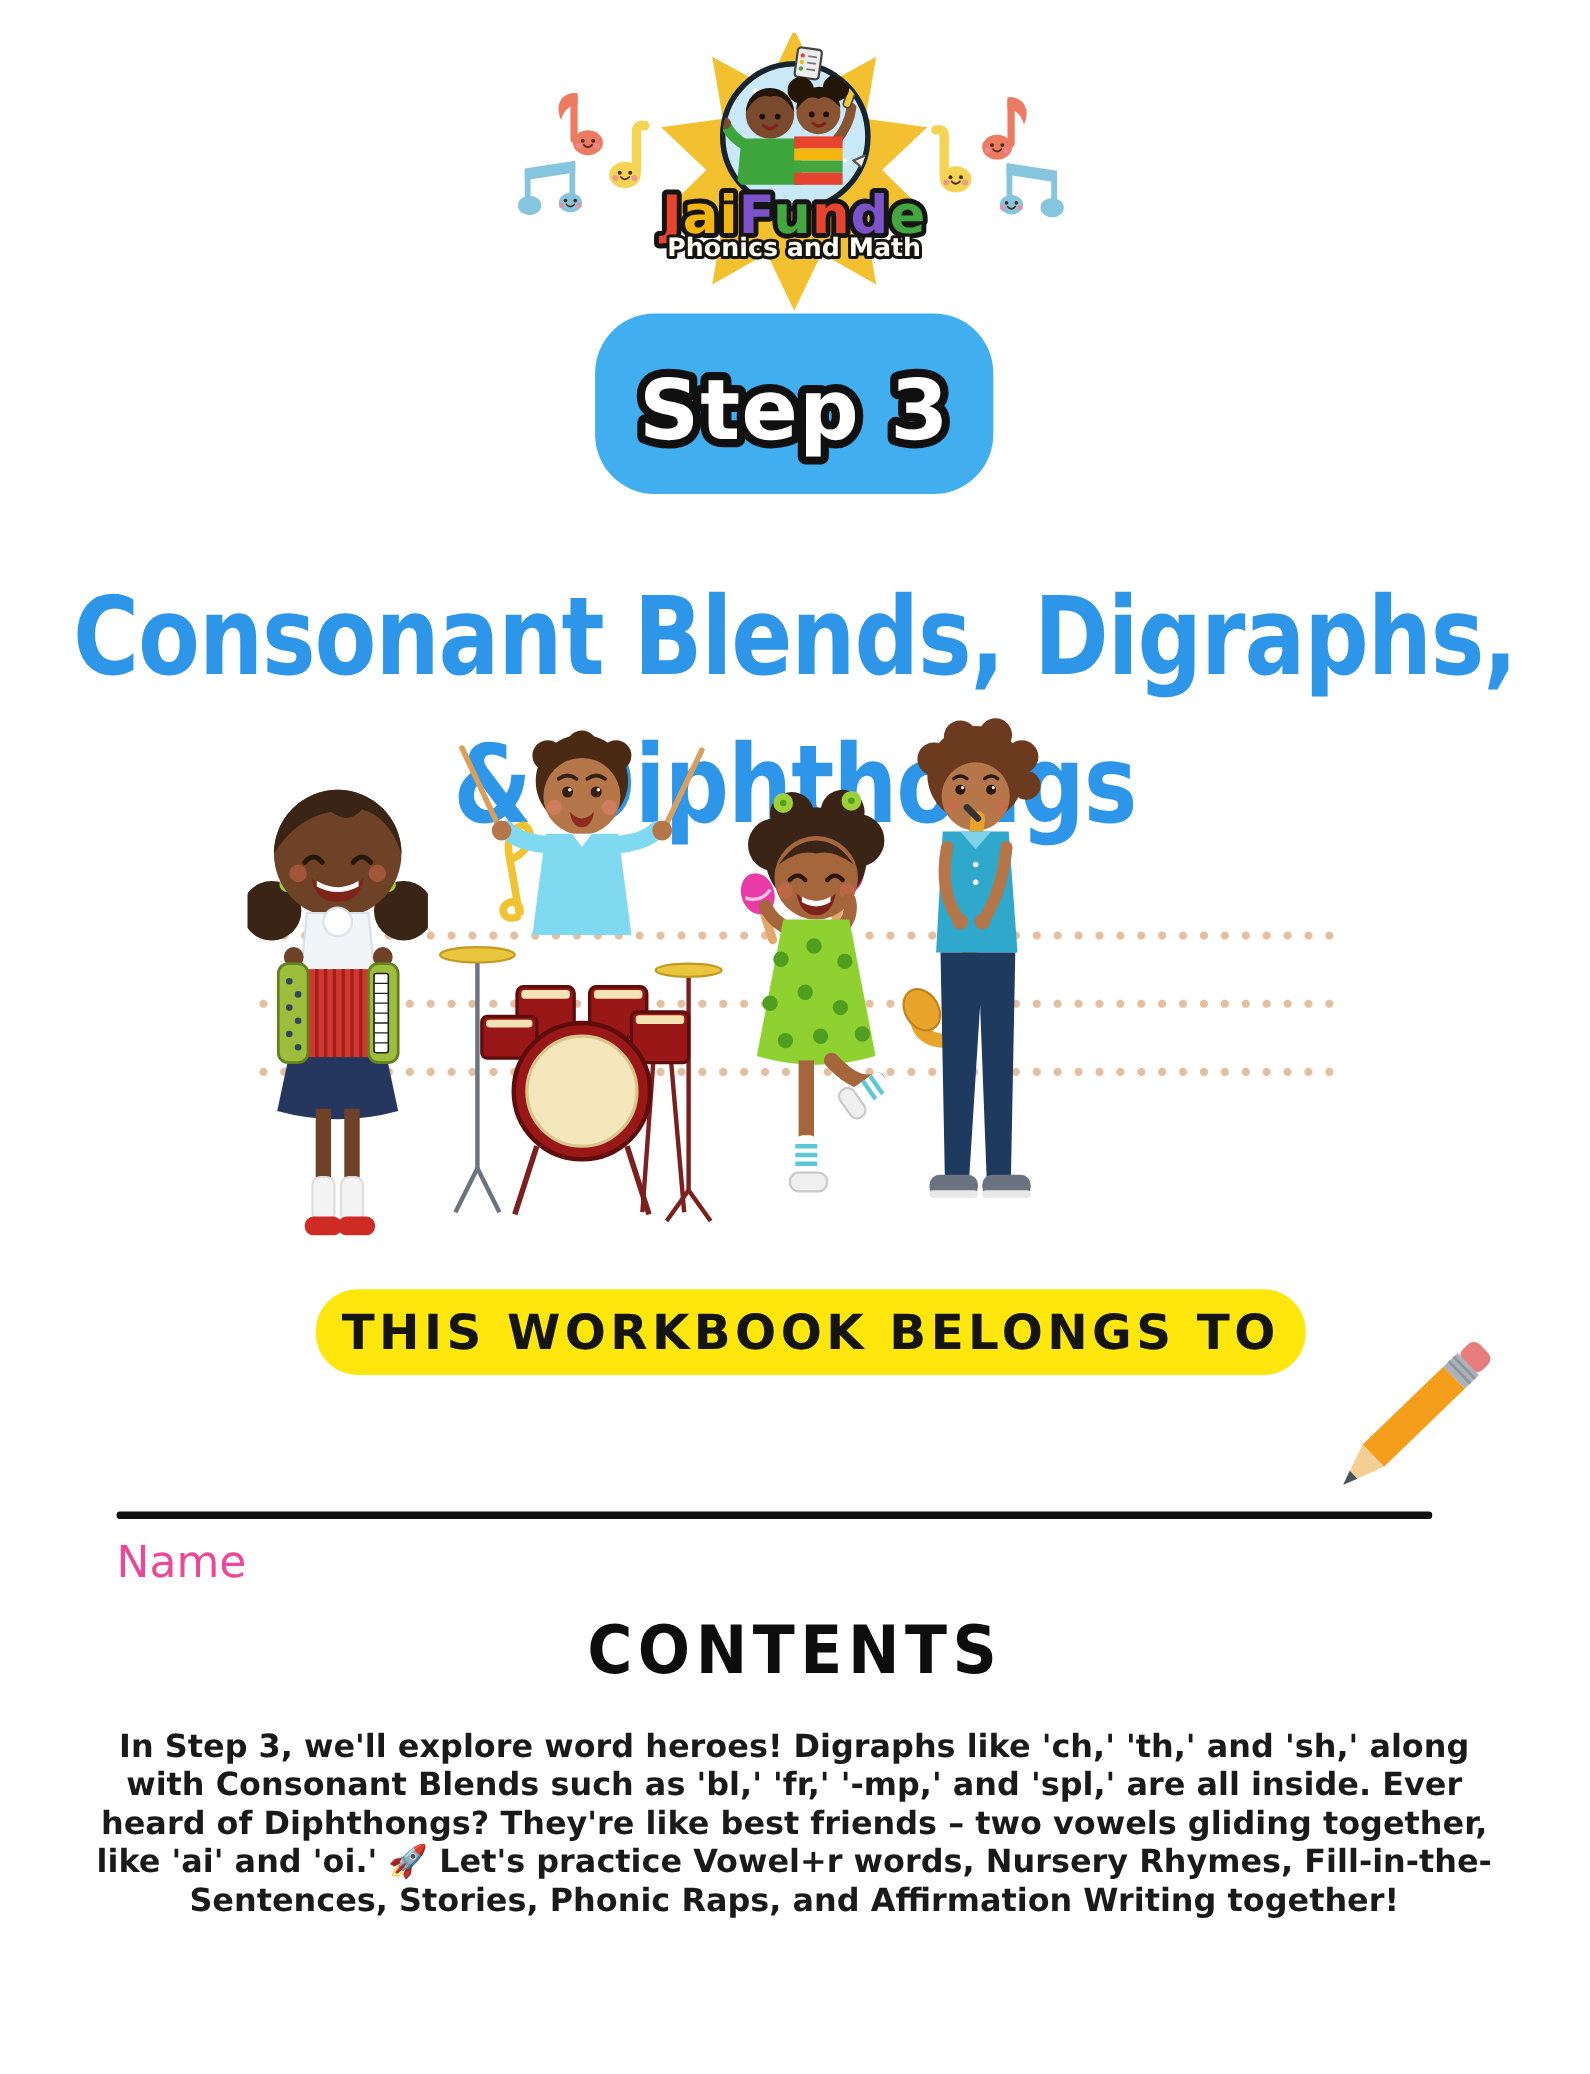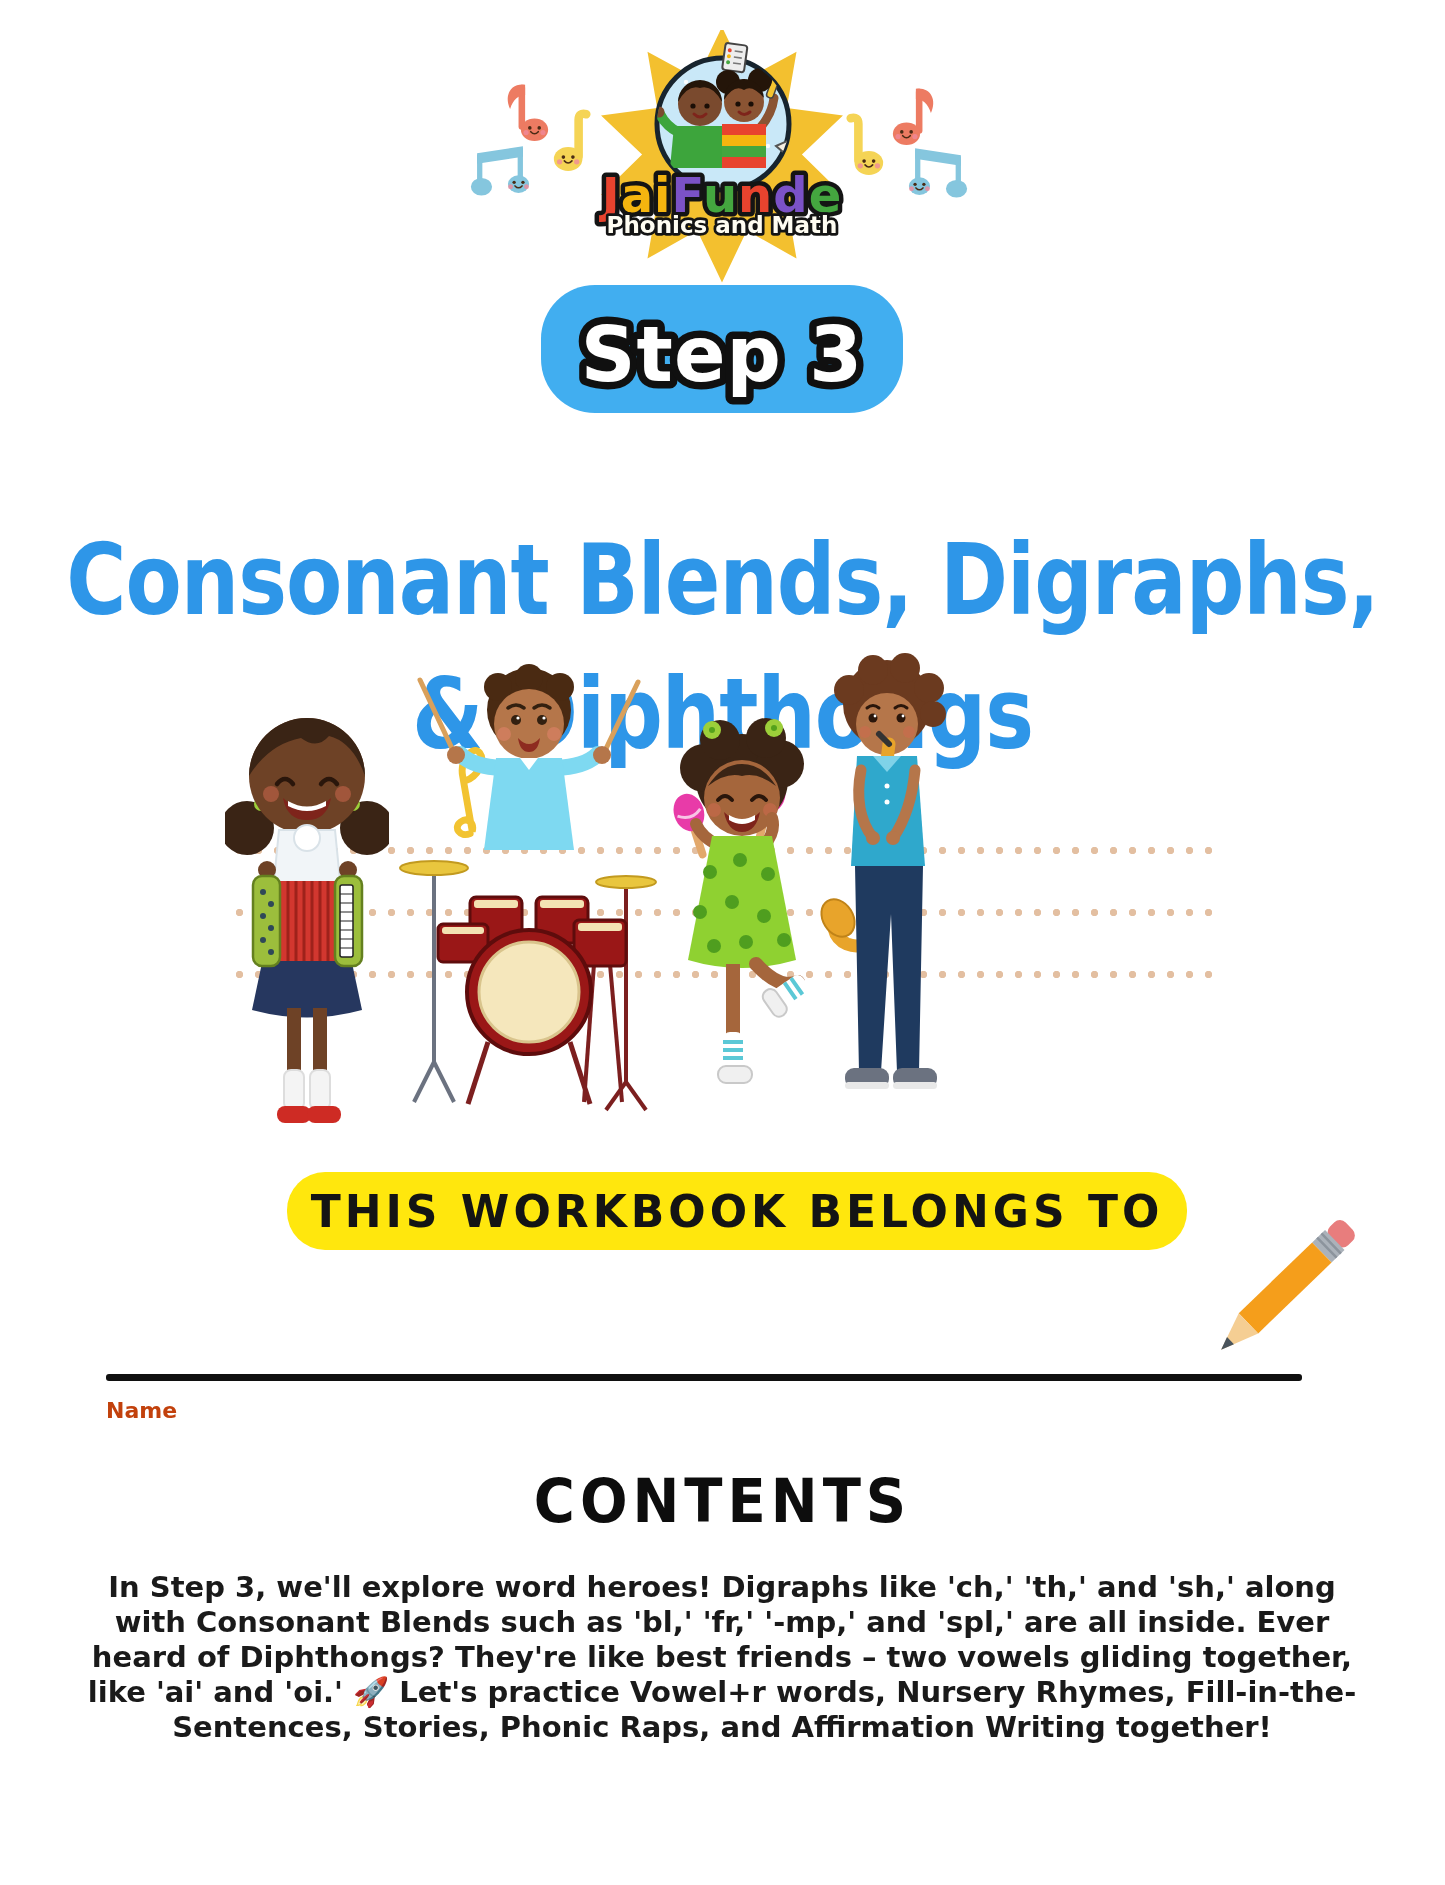--- a/index.html
+++ b/index.html
@@ -9,21 +9,21 @@
   
   .star-svg{position:absolute;left:560px;top:30px;width:324px;height:260px;z-index:1;}
   .emblem-svg{position:absolute;left:648px;top:42px;width:150px;height:156px;z-index:2;}
   .wordmark-svg{position:absolute;left:512px;top:158px;width:420px;height:72px;z-index:3;}
   .tagline-svg{position:absolute;left:572px;top:204px;width:300px;height:42px;z-index:3;}
   .note{position:absolute;z-index:1;}
   .note svg{width:100%;height:100%;display:block;}
   .note.flip{transform:scaleX(-1);}
 
   
-  .step-badge{position:absolute;left:541px;top:285px;width:362px;height:128px;border-radius:54px;
+  .step-badge{position:absolute;left:541px;top:285px;width:362px;height:164px;border-radius:54px;
               z-index:3;display:flex;align-items:center;justify-content:flex-start;}
   .step-badge svg{width:362px;height:128px;}
 
   
   .title{position:absolute;left:0;top:458px;width:1445px;text-align:center;z-index:2;
          font-weight:bold;font-size:82px;line-height:112px;letter-spacing:-1px;
          transform:scaleY(1.2);transform-origin:top center;}
 
   
   .staff-line{position:absolute;left:235px;width:980px;height:9px;z-index:1;
@@ -34,21 +34,21 @@
   .kid{position:absolute;z-index:3;}
   .kid svg{width:100%;height:100%;display:block;}
 
   
   .banner{position:absolute;left:287px;top:1172px;width:900px;height:78px;border-radius:38px;
           display:flex;align-items:center;justify-content:center;z-index:2;}
   .banner span{font-weight:bold;font-size:44px;letter-spacing:4px;color:#141414;}
   .pencil-svg{position:absolute;left:1262px;top:1196px;width:42px;height:188px;
               transform:rotate(46deg);z-index:2;}
   .name-line{position:absolute;left:106px;top:1374px;width:1196px;height:7px;background:#101010;border-radius:3px;}
-  .name-label{position:absolute;left:106px;top:1398px;font-weight:bold;font-size:22px;color:#c2410c;}
+  .name-label{position:absolute;left:106px;top:1398px;font-weight:normal;font-size:40px;color:#ec4899;}
 
   
   .contents-heading{position:absolute;left:0;top:1466px;width:1445px;margin:0;text-align:center;
     font-weight:bold;font-size:56px;letter-spacing:5px;color:#0d0d0d;transform:scaleY(1.08);transform-origin:top center;}
   .contents-body{position:absolute;left:77px;top:1570px;width:1290px;margin:0;text-align:center;
     font-weight:bold;font-size:29px;line-height:35px;color:#1a1a1a;}
 </style>
 </head>
 <body>
 

